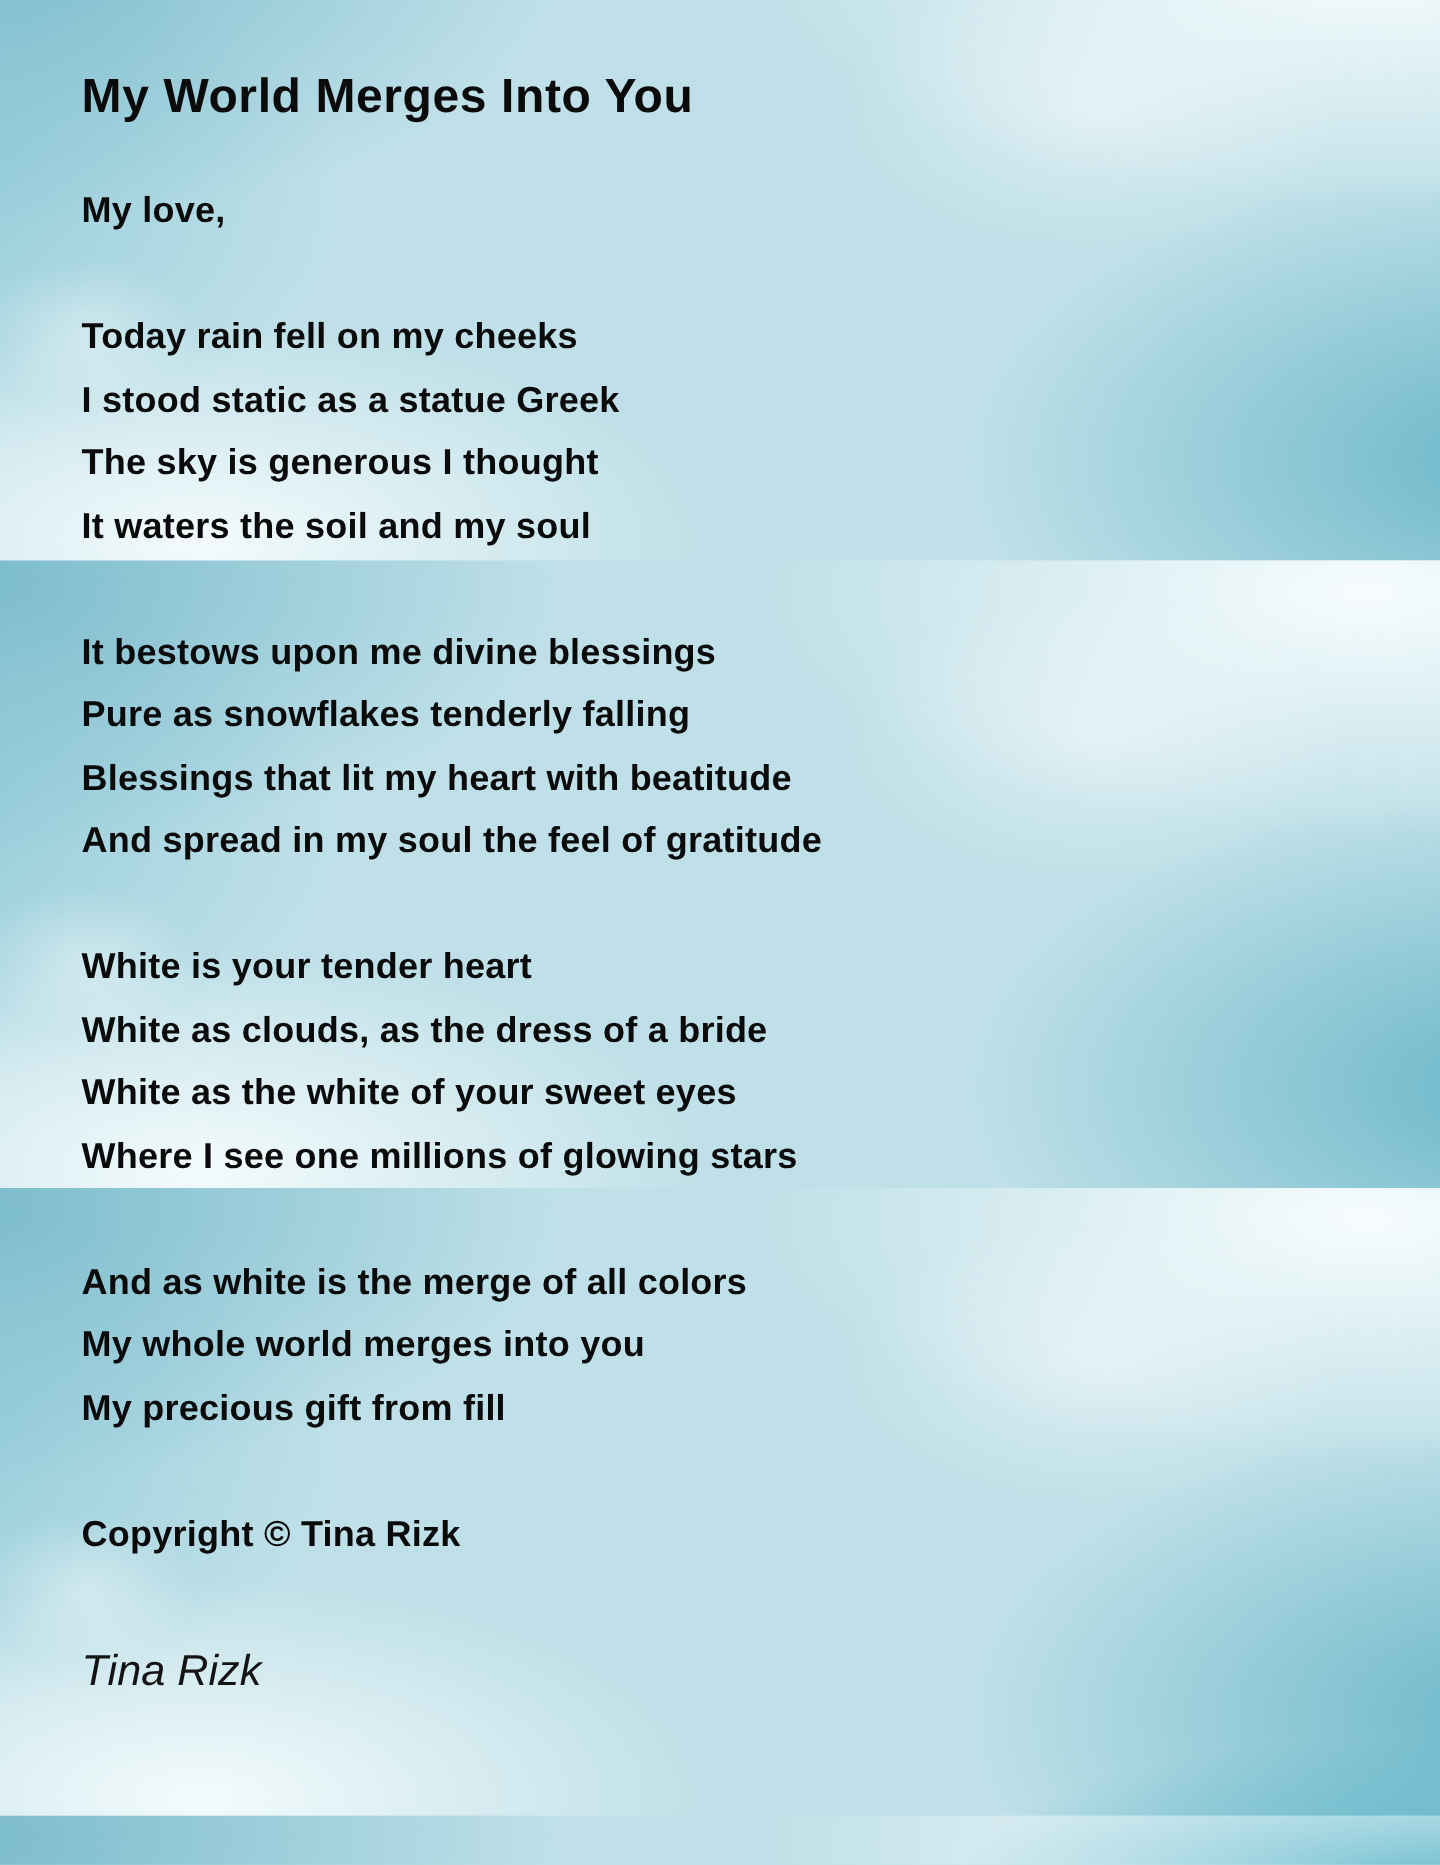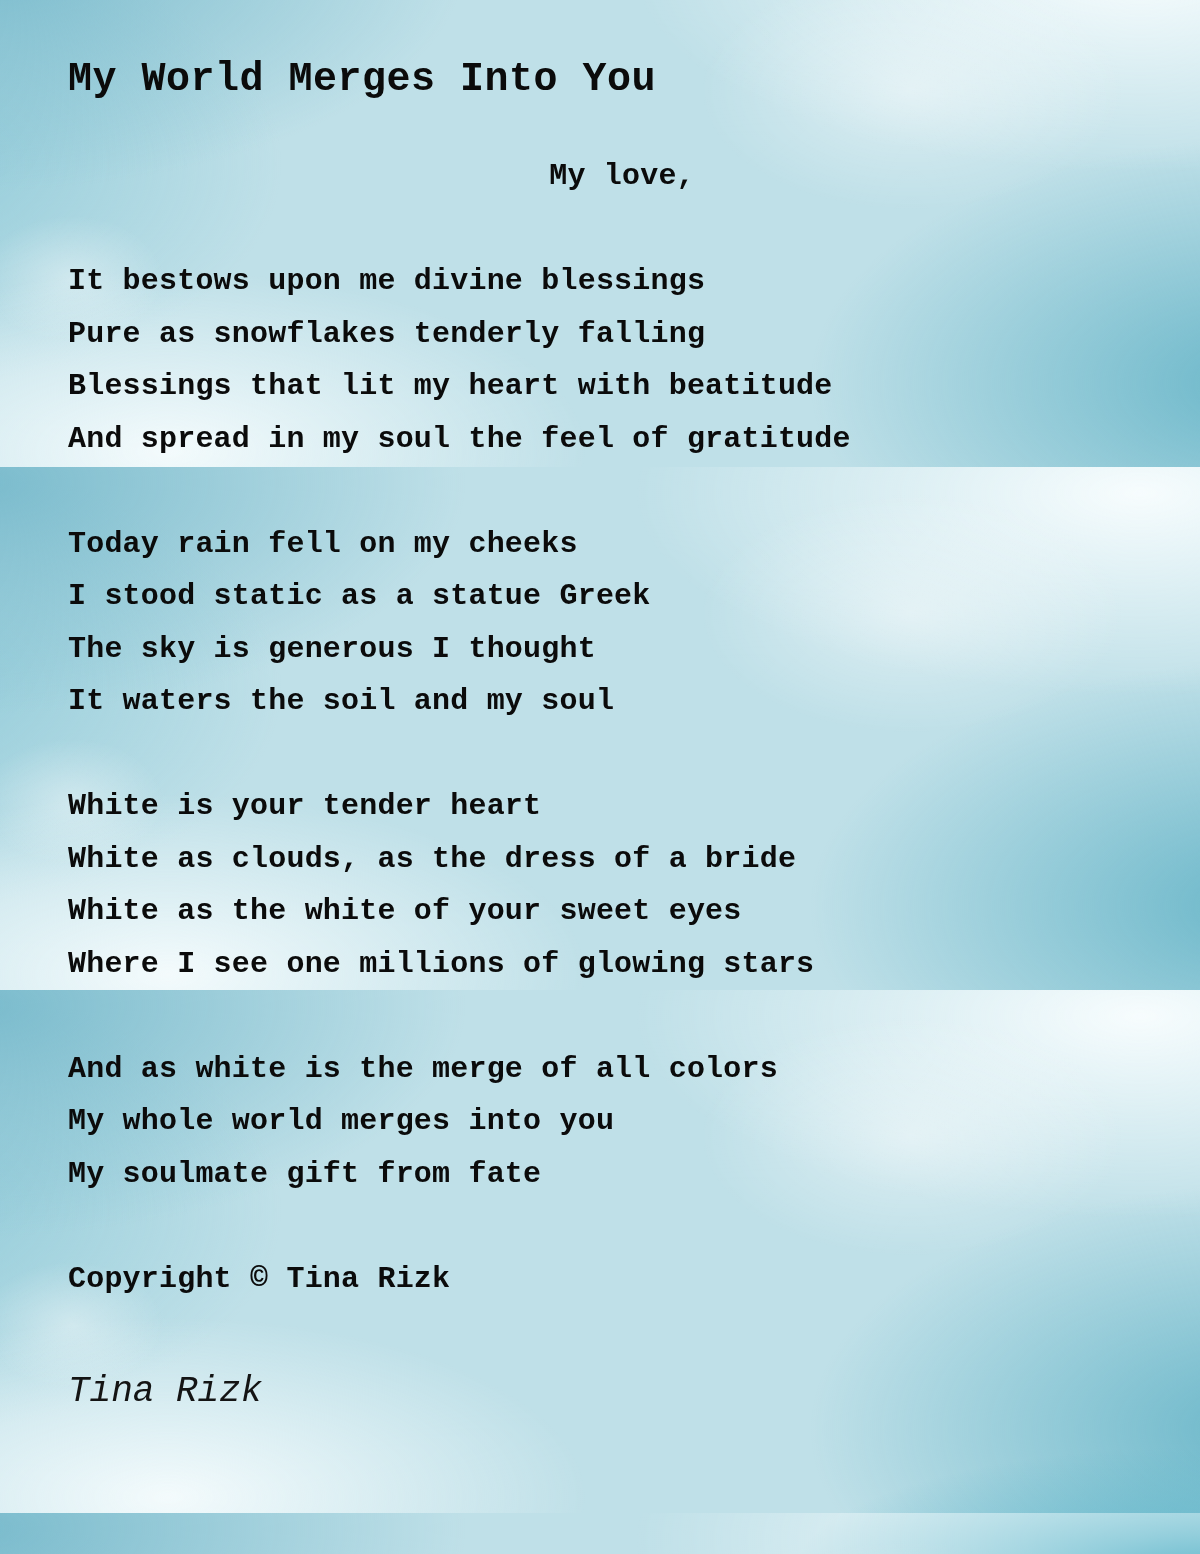--- a/index.html
+++ b/index.html
@@ -31,79 +31,79 @@
       0 0,
       0 -56px, 0 -56px, 0 -56px, 0 -56px,
       0 -56px, 0 -56px, 0 -56px;
   }
   main {
     position: relative;
     width: 1200px;
     height: 1554px;
     padding: 56px 24px 0 68px;
     color: #0b0b0b;
-    font-family: Liberation Mono, monospace;
+    font-family: Liberation Sans, sans-serif;
   }
   h1.title {
     margin: 0;
     font-size: 40px;
     line-height: 48px;
     font-weight: bold;
     letter-spacing: 0.5px;
   }
   p.line {
     margin: 0;
     font-size: 30px;
     font-weight: bold;
     line-height: 52.5px;
     letter-spacing: 0.2px;
   }
-  p.salutation { margin-top: 46px; text-align: center; }
+  p.salutation { margin-top: 46px; }
   section.stanza { margin-top: 52.5px; }
   p.copyright { margin-top: 52.5px; }
   p.signature {
     margin: 61px 0 0 0;
     font-size: 36px;
     line-height: 52.5px;
     font-style: italic;
     font-weight: normal;
     color: #141414;
   }
 </style>
 </head>
 <body>
 
 <main>
   <h1 class="title">My World Merges Into You</h1>
 
   <p class="line salutation">My love,</p>
 
   <section class="stanza">
+    <p class="line">Today rain fell on my cheeks</p>
+    <p class="line">I stood static as a statue Greek</p>
+    <p class="line">The sky is generous I thought</p>
+    <p class="line">It waters the soil and my soul</p>
+  </section>
+
+  <section class="stanza">
     <p class="line">It bestows upon me divine blessings</p>
     <p class="line">Pure as snowflakes tenderly falling</p>
     <p class="line">Blessings that lit my heart with beatitude</p>
     <p class="line">And spread in my soul the feel of gratitude</p>
-  </section>
-
-  <section class="stanza">
-    <p class="line">Today rain fell on my cheeks</p>
-    <p class="line">I stood static as a statue Greek</p>
-    <p class="line">The sky is generous I thought</p>
-    <p class="line">It waters the soil and my soul</p>
   </section>
 
   <section class="stanza">
     <p class="line">White is your tender heart</p>
     <p class="line">White as clouds, as the dress of a bride</p>
     <p class="line">White as the white of your sweet eyes</p>
     <p class="line">Where I see one millions of glowing stars</p>
   </section>
 
   <section class="stanza">
     <p class="line">And as white is the merge of all colors</p>
     <p class="line">My whole world merges into you</p>
-    <p class="line">My soulmate gift from fate</p>
+    <p class="line">My precious gift from fill</p>
   </section>
 
   <p class="line copyright">Copyright © Tina Rizk</p>
 
   <p class="signature">Tina Rizk</p>
 </main>
 
 </body></html>

